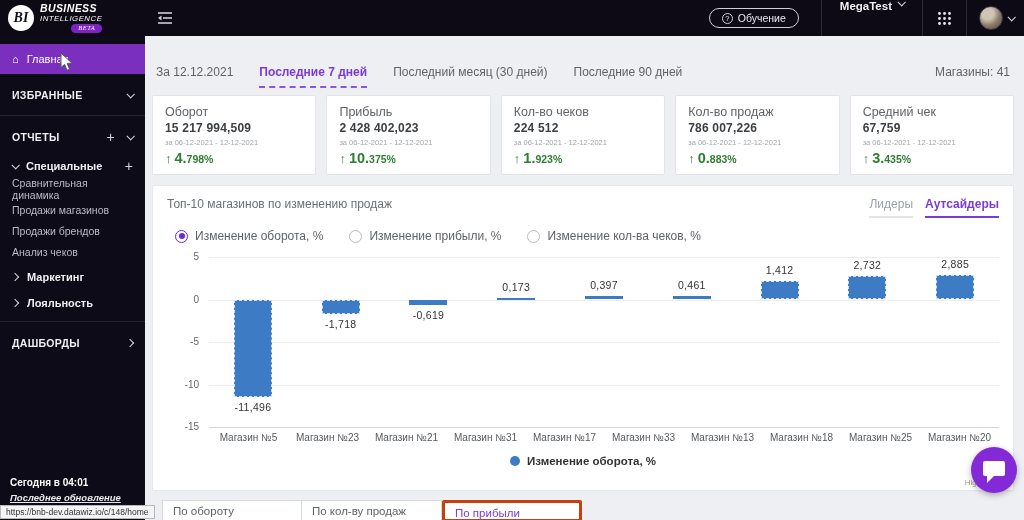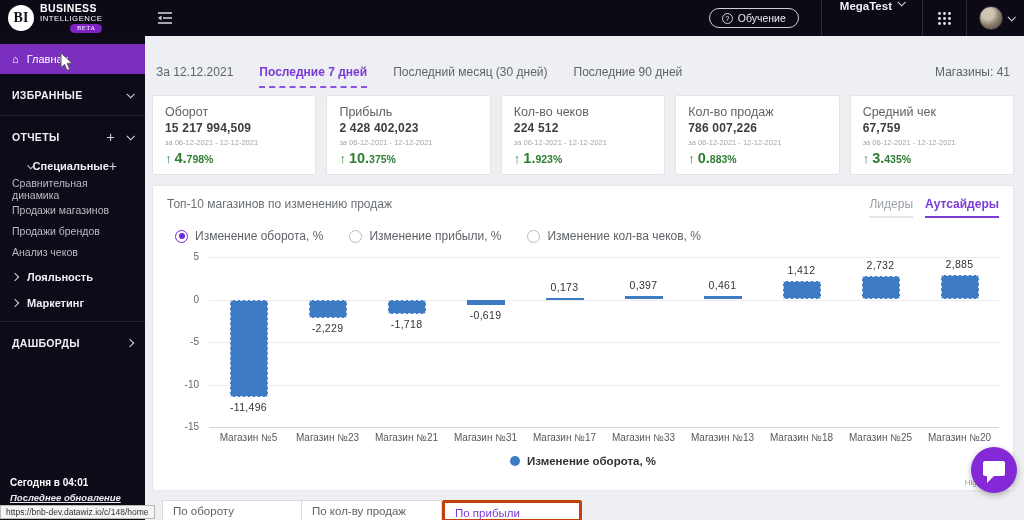--- a/index.html
+++ b/index.html
@@ -2,21 +2,21 @@
 <html><head>
 <meta charset="utf-8">
 <style>
   * { margin:0; padding:0; box-sizing:border-box; }
   html,body { width:1024px; height:520px; overflow:hidden; }
   body { font-family:"Liberation Sans","DejaVu Sans",sans-serif; background:#edeff3; }
   .app { position:relative; width:1024px; height:520px; background:#edeff3; overflow:hidden; }
 
   
   .topbar { position:absolute; left:0; top:0; width:1024px; height:36px; background:#0d0a16; display:flex; align-items:center; z-index:30; }
-  .brand { width:145px; height:36px; display:flex; align-items:center; gap:6px; padding-left:8px; flex:0 0 145px; }
+  .brand { width:145px; height:36px; display:flex; align-items:center; gap:6px; padding-left:8px; flex:0 0 145px;font-style:italic; }
   .brand-circle { width:26px; height:26px; border-radius:50%; background:#ffffff; color:#15101f; font-family:"Liberation Serif","DejaVu Serif",serif; font-weight:bold; font-size:14px; display:flex; align-items:center; justify-content:center; }
   .brand-text { display:flex; flex-direction:column; line-height:1; }
   .brand-line1 { color:#fff; font-size:10.5px; font-weight:bold; letter-spacing:.4px; }
   .brand-line2 { color:#fff; font-size:7.8px; letter-spacing:.5px; margin-top:1px; }
   .brand-badge { align-self:flex-end; background:#7d22c3; color:#fff; font-size:6.5px; font-family:"Liberation Serif","DejaVu Serif",serif; padding:1px 7px; border-radius:7px; margin-top:2px; letter-spacing:.5px; }
   .collapse-btn { margin-left:12px; cursor:pointer; display:flex; align-items:center; }
   .topbar-right { margin-left:auto; display:flex; align-items:center; height:36px; }
   .train-btn { display:flex; align-items:center; gap:5px; border:1px solid #cfd0d6; border-radius:11px; color:#e8e8ee; font-size:10.5px; padding:3px 12px; margin-right:22px; cursor:pointer; background:transparent; }
   .q-icon { width:11px; height:11px; border:1px solid #cfd0d6; border-radius:50%; font-size:7.5px; display:flex; align-items:center; justify-content:center; color:#e8e8ee; }
   .tb-sep { width:1px; height:36px; background:#2b2936; }
@@ -29,21 +29,21 @@
   .chev.right { transform:rotate(-45deg); }
   .chev.white { color:#d6d6de; }
 
   
   .sidebar { position:absolute; left:0; top:36px; width:145px; height:484px; background:#0d0b17; z-index:20; color:#e9e9ee; }
   .side-item { display:flex; align-items:center; font-size:11px; cursor:pointer; }
   .side-home { height:30px; background:#7b2fbe; color:#fff; padding:0 12px; gap:8px; margin-top:8px; }
   .home-glyph { font-size:11px; }
   .side-section { height:26px; padding:0 12px; justify-content:space-between; font-size:10.5px; font-weight:bold; letter-spacing:.3px; margin-top:8px; color:#f0f0f4; }
   .side-divider { height:1px; background:#262434; margin:7px 0 0 0; }
-  .side-sub-head { height:24px; padding:0 28px; gap:0; margin-top:4px; font-weight:bold; color:#f0f0f4; }
+  .side-sub-head { height:24px; padding:0 12px; gap:8px; margin-top:4px; font-weight:bold; color:#f0f0f4; }
   .side-sub-head .plus { margin-left:auto; }
   .side-link { height:20px; padding:0 12px; color:#b9bac3; font-size:10.5px; margin-top:1px; }
   .side-group { height:22px; padding:0 12px; gap:9px; font-weight:bold; margin-top:4px; color:#f0f0f4; }
   .plus { font-size:14px; font-weight:normal; color:#d6d6de; }
   .icon-set { display:flex; align-items:center; gap:12px; }
   .side-bottom { position:absolute; left:10px; bottom:6px; }
   .updated-time { font-size:10px; font-weight:bold; color:#fff; }
   .updated-link { font-size:9.5px; font-style:italic; font-weight:bold; text-decoration:underline; color:#e9e9ee; margin-top:4px; display:block; cursor:pointer; }
 
   
@@ -196,25 +196,25 @@
       <span>Продажи магазинов</span>
     </div>
     <div class="side-item side-link">
       <span>Продажи брендов</span>
     </div>
     <div class="side-item side-link">
       <span>Анализ чеков</span>
     </div>
     <div class="side-item side-group">
       <span class="chev right white"></span>
-      <span>Лояльность</span>
+      <span>Маркетинг</span>
     </div>
     <div class="side-item side-group">
       <span class="chev right white"></span>
-      <span>Маркетинг</span>
+      <span>Лояльность</span>
     </div>
     <div class="side-divider"></div>
     <div class="side-item side-section">
       <span>ДАШБОРДЫ</span>
       <span class="chev right white"></span>
     </div>
     <div class="side-bottom">
       <div class="updated-time">Сегодня в 04:01</div>
       <span class="updated-link">Последнее обновление данных</span>
     </div>
@@ -319,24 +319,20 @@
             <div class="gridline" style="top: 42.5px;"></div>
             <div class="gridline" style="top: 85px;"></div>
             <div class="gridline" style="top: 127.5px;"></div>
             <div class="gridline axis-bottom" style="top: 170px;"></div>
             <div class="cols">
               <div class="col">
                 <div class="bar" style="height: 97.716px; top: 42.5px; background: rgb(61, 124, 196);"></div>
                 <div class="dlabel" style="top: 144.216px;">-11,496</div>
               </div>
               <div class="col">
-                <div class="bar" style="height: 18.9465px; top: 42.5px; background: rgb(61, 124, 196);"></div>
-                <div class="dlabel" style="top: 65.4465px;">-2,229</div>
-              </div>
-              <div class="col">
                 <div class="bar" style="height: 14.603px; top: 42.5px; background: rgb(61, 124, 196);"></div>
                 <div class="dlabel" style="top: 61.103px;">-1,718</div>
               </div>
               <div class="col">
                 <div class="bar thin" style="height: 5.2615px; top: 42.5px; background: rgb(61, 124, 196);"></div>
                 <div class="dlabel" style="top: 51.7615px;">-0,619</div>
               </div>
               <div class="col">
                 <div class="bar thin" style="height: 2px; top: 40.5px; background: rgb(61, 124, 196);"></div>
                 <div class="dlabel" style="top: 23.5px;">0,173</div>

